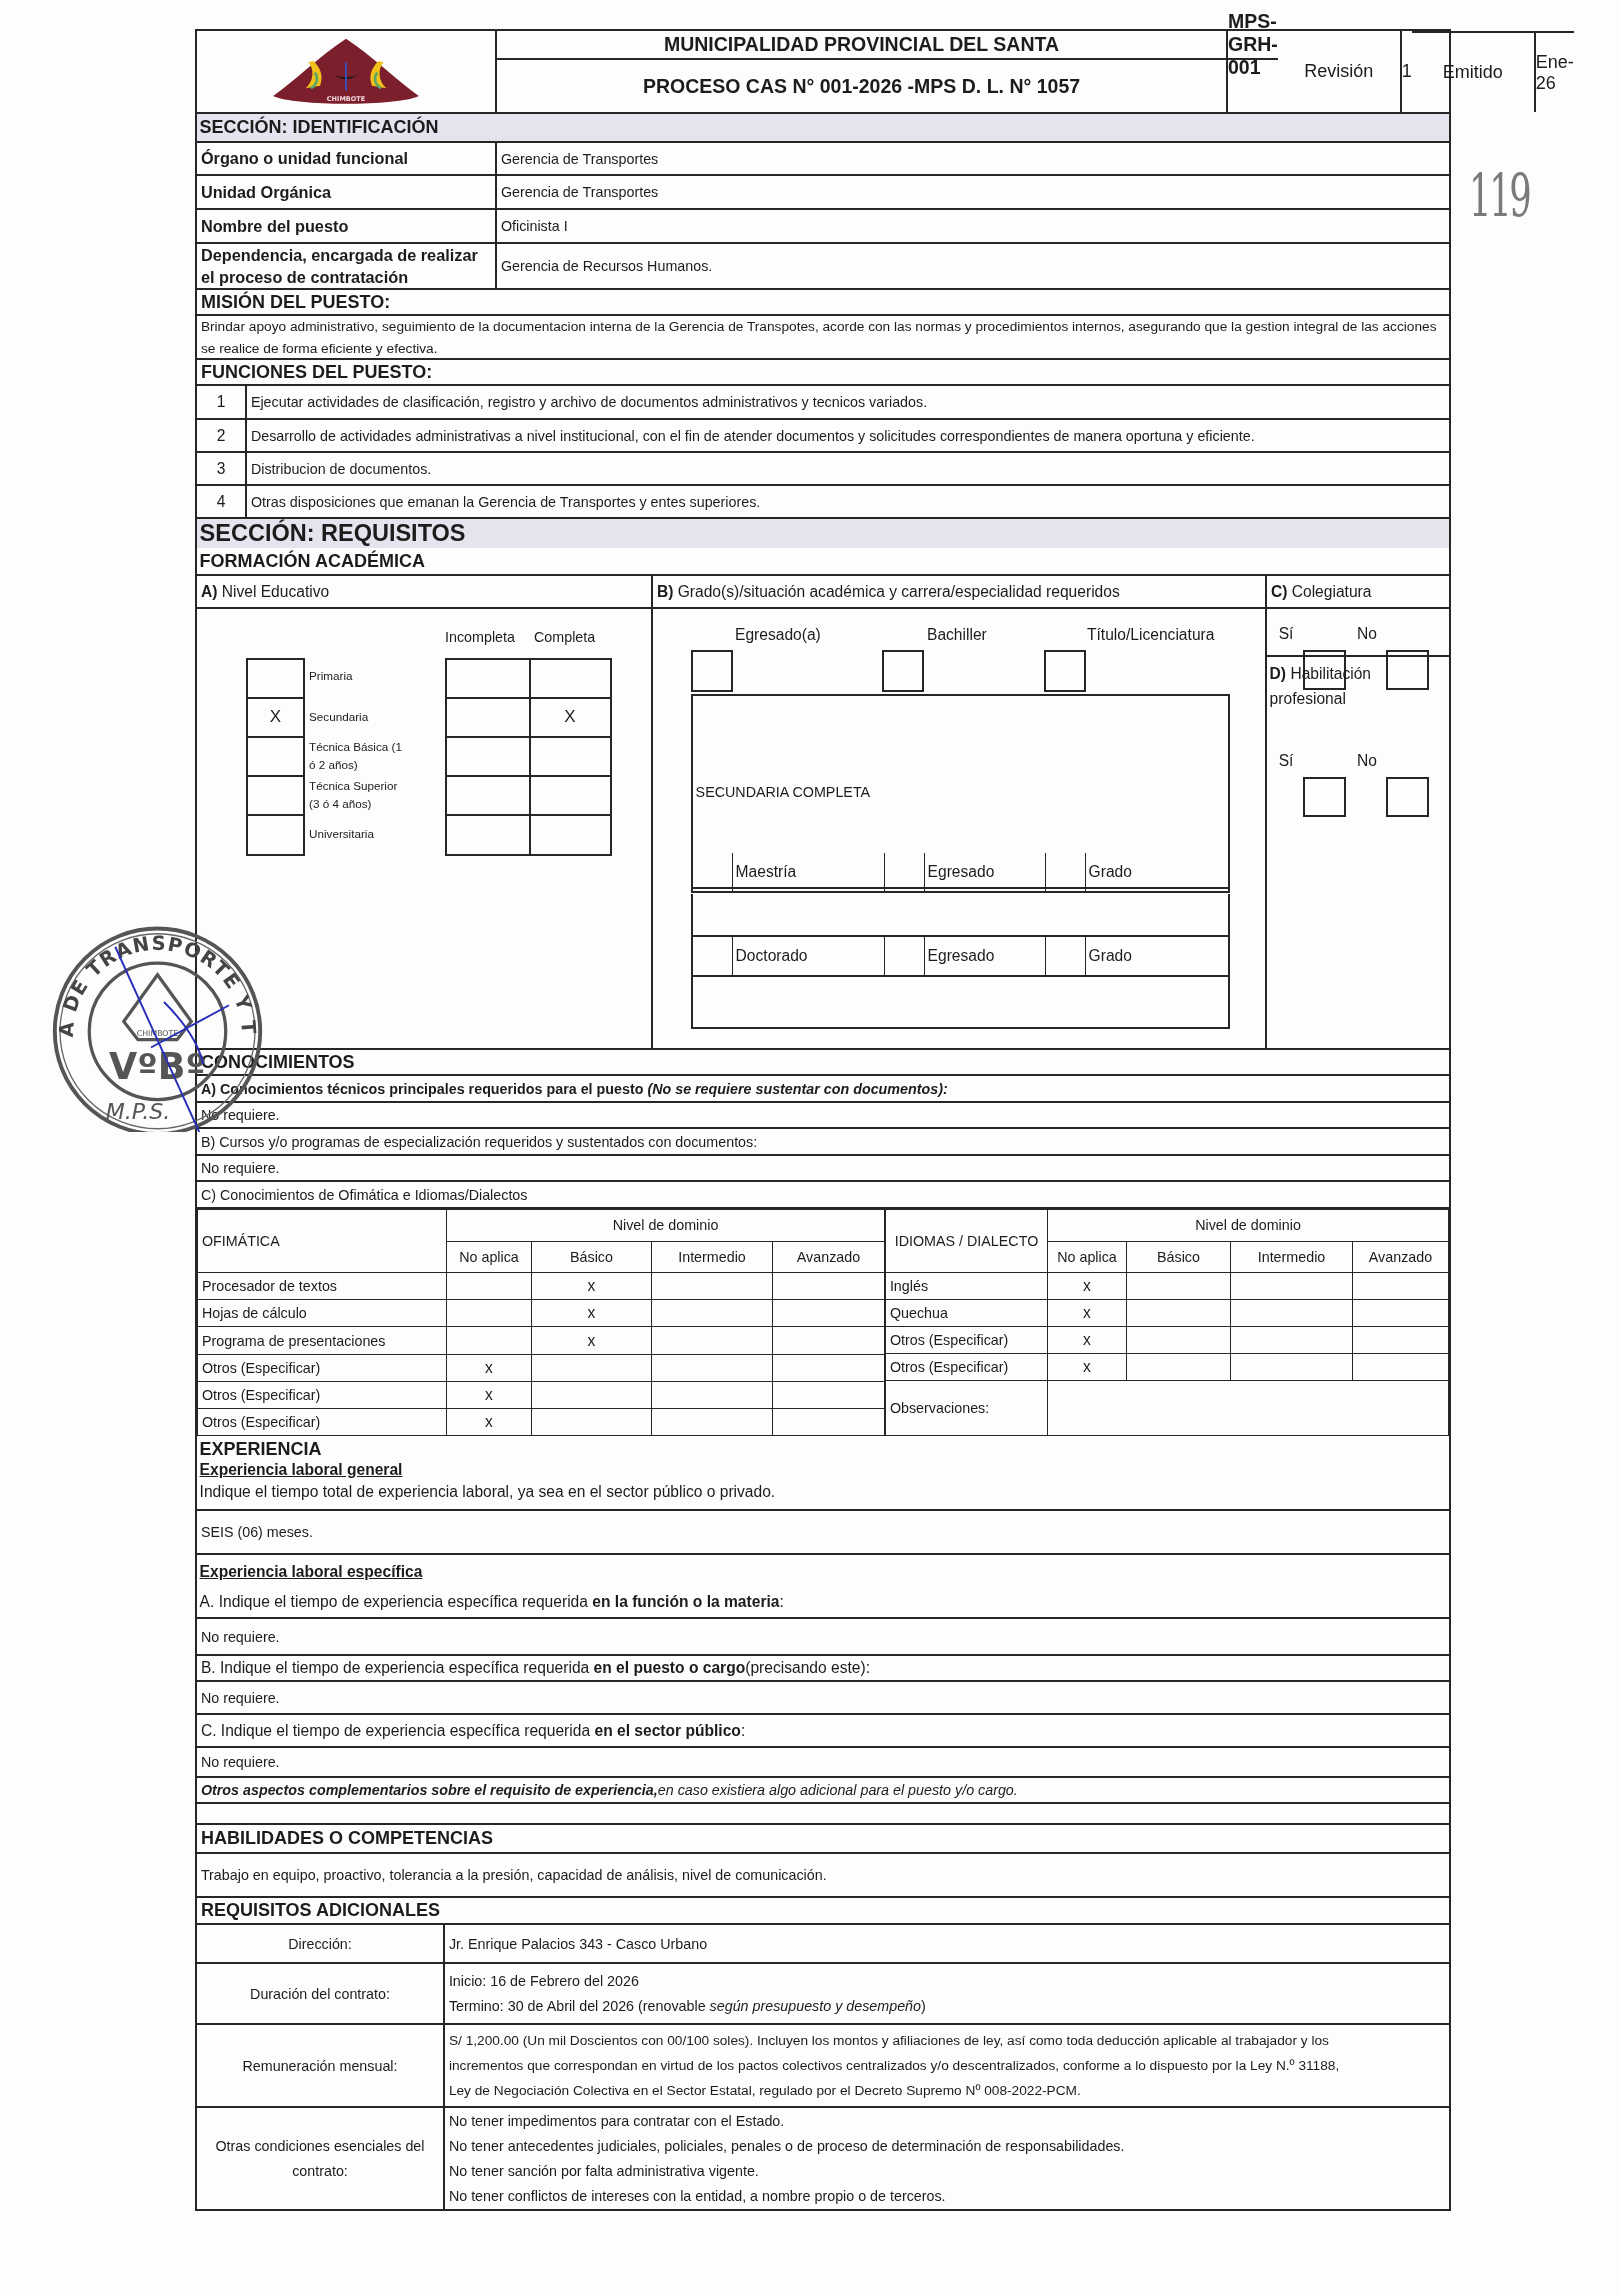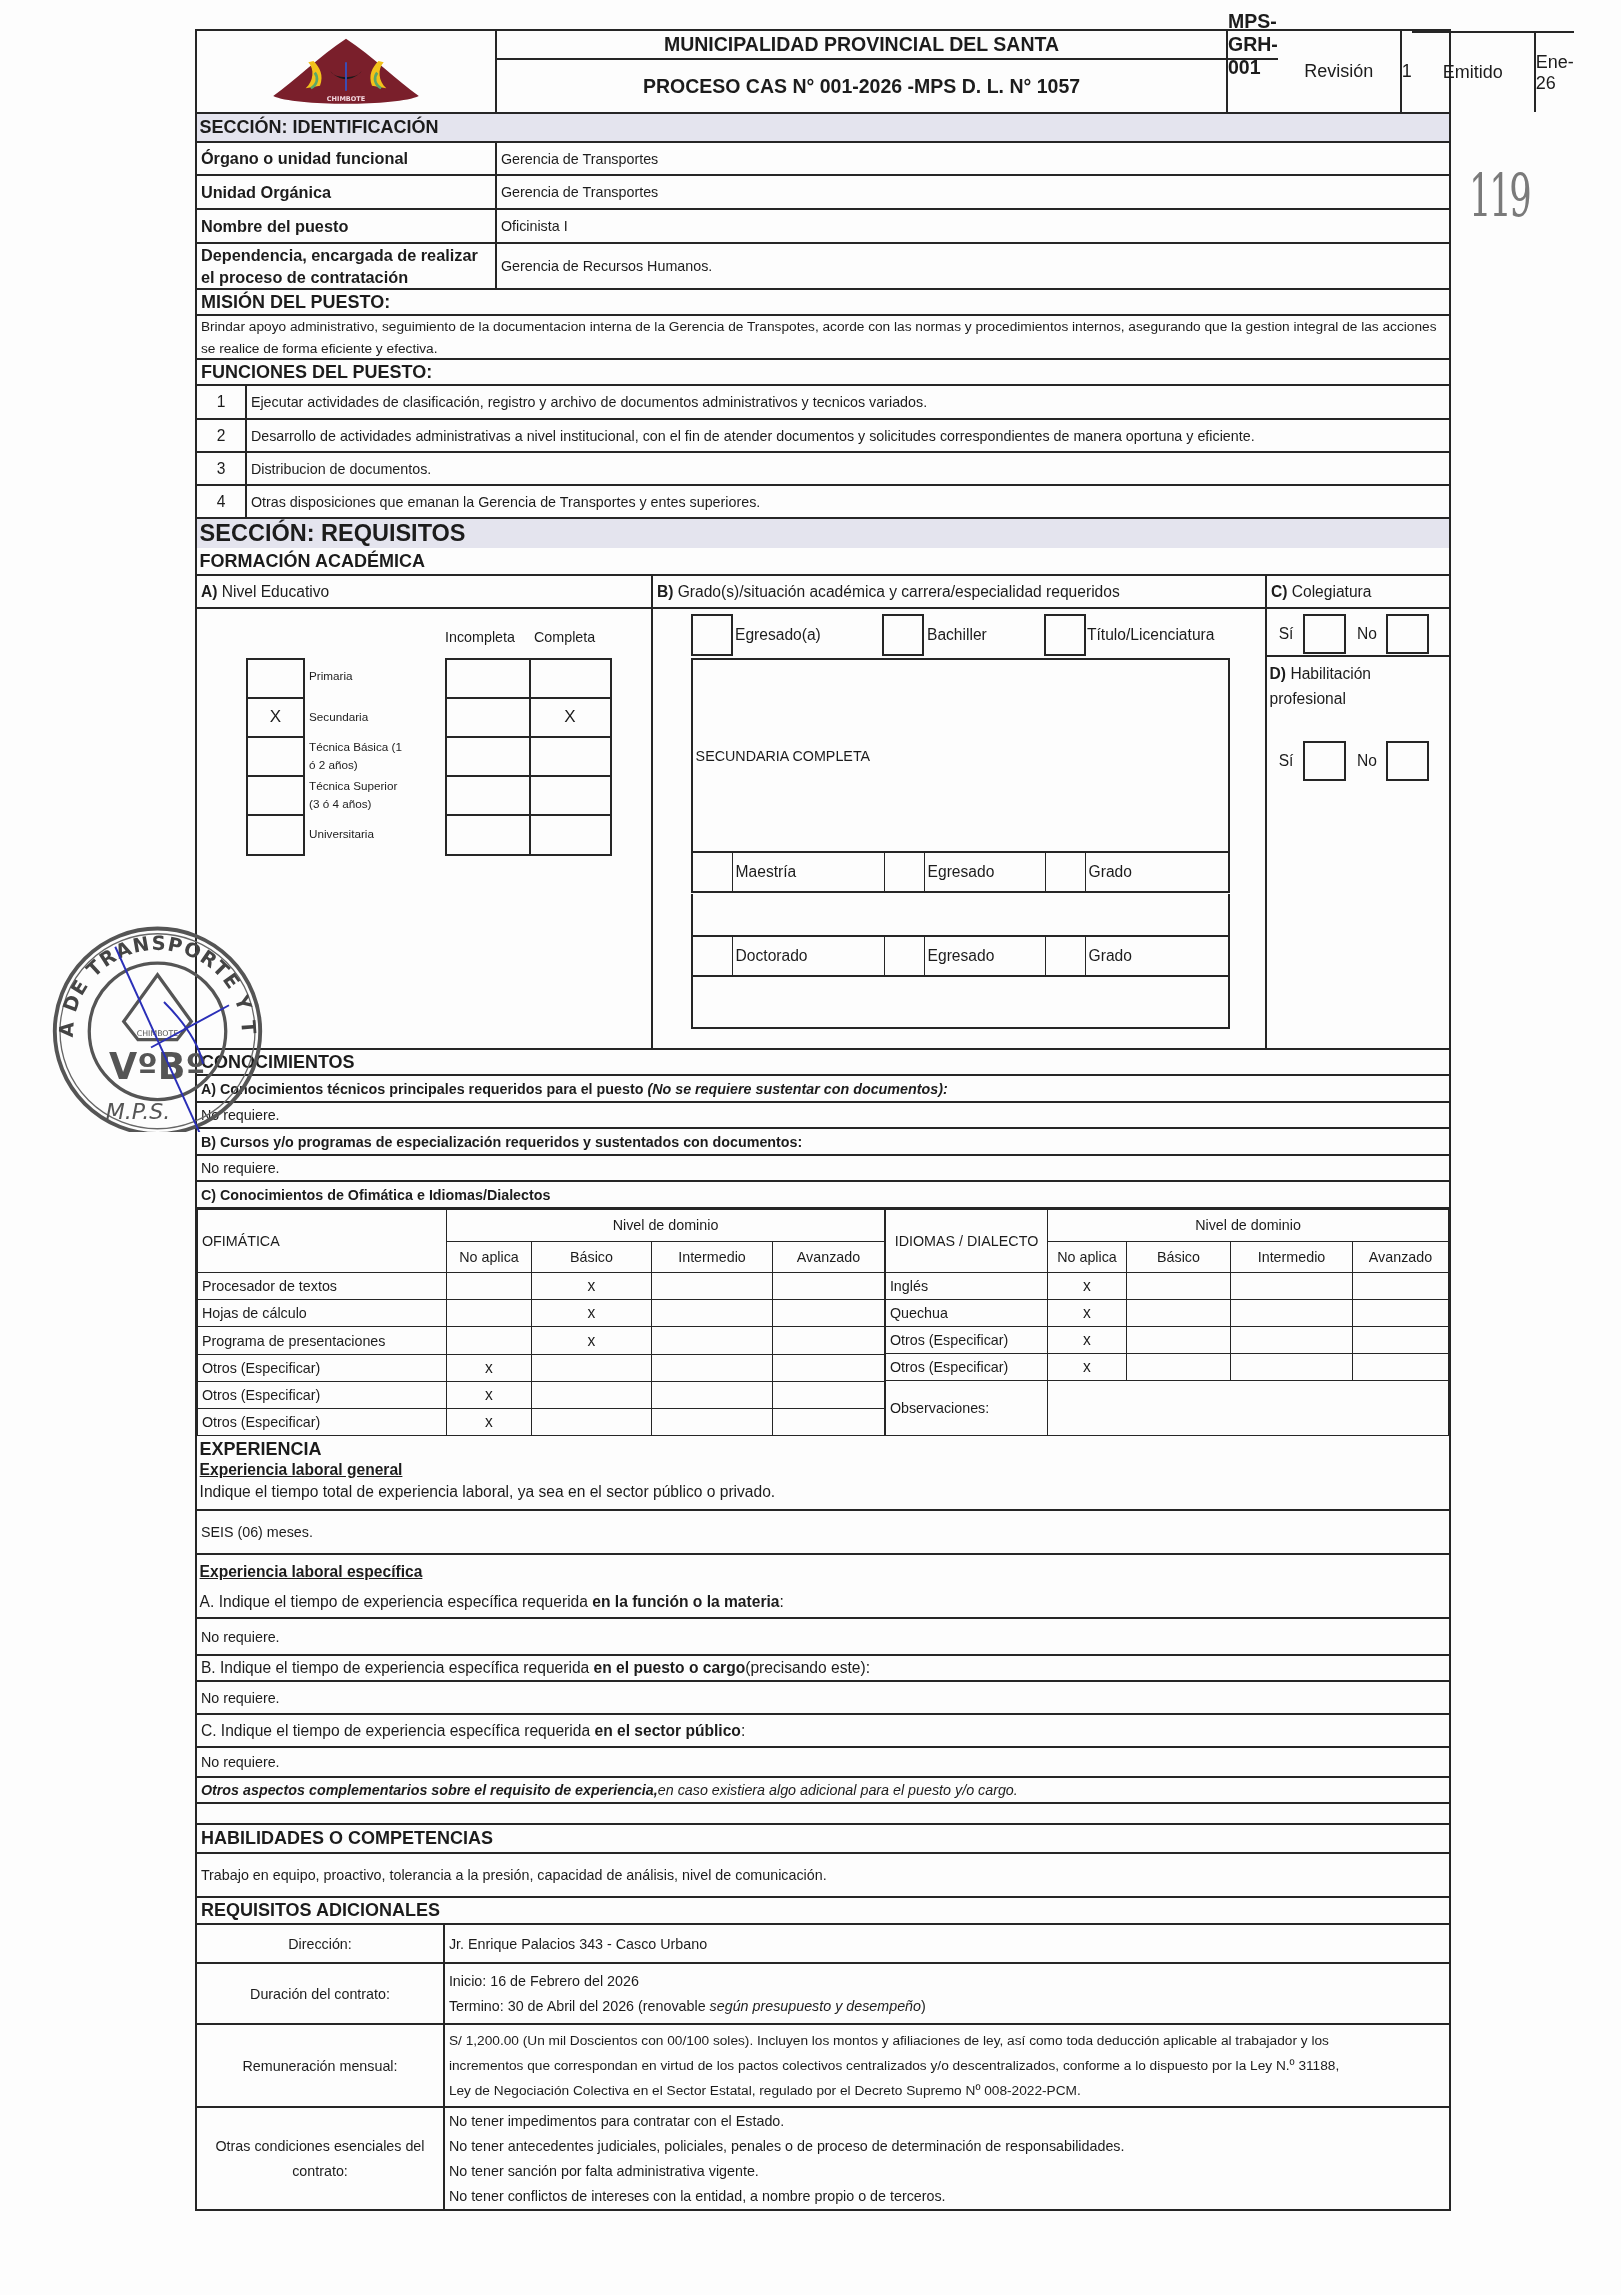--- a/index.html
+++ b/index.html
@@ -1,21 +1,21 @@
 <!DOCTYPE html>
 <html style="font-size:10.4px"><head>
 <meta charset="utf-8">
 <style>
   * { box-sizing: border-box; margin: 0; padding: 0; }
   html, body { width: 1622px; height: 2295px; background: #fdfdfd; }
   body { position: relative; font-family: "Liberation Sans", "DejaVu Sans", sans-serif; color: #1c1c1c; overflow: hidden; }
   .page { position: absolute; left: 195px; top: 29px; width: 1256px; }
   .row { display: flex; border-left: 2px solid #262626; border-right: 2px solid #262626; border-bottom: 2px solid #262626; }
   .cell { padding: 0 3.9px; display: flex; align-items: center; font-size: 14.3px; }
-  .bold { font-weight: bold; }
+  .bold { font-weight: normal; }
   .sec { background: #e4e4ee; font-weight: bold; font-size: 18px; height: 29px; align-items: center; padding-left: 2.6px; }
   .subsec { font-weight: bold; font-size: 18px; }
 
   
   .hdr { display: flex; height: 85px; border: 2px solid #262626; }
   .hdr .logo { width: 300px; display: flex; align-items: center; justify-content: center; border-right: 2px solid #262626; }
   .hdr .mid { flex: 1; display: flex; flex-direction: column; border-right: 2px solid #262626; }
   .hdr .mid .t1 { height: 29px; display: flex; align-items: center; justify-content: center; font-weight: bold; font-size: 19.5px; border-bottom: 2px solid #262626; }
   .hdr .mid .t2 { flex: 1; display: flex; align-items: center; justify-content: center; font-weight: bold; font-size: 19.5px; }
   .hdr .right { width: 221px; display: flex; }
@@ -30,21 +30,21 @@
 
   .fn-num { width: 50px; justify-content: center; border-right: 2px solid #262626; font-size: 15.6px; }
 
   
   .fa { display: flex; border-left: 2px solid #262626; border-right: 2px solid #262626; border-bottom: 2px solid #262626; height: 476px; }
   .fa-a { width: 456px; position: relative; border-right: 2px solid #262626; }
   .fa-b { width: 614px; position: relative; border-right: 2px solid #262626; }
   .fa-c { flex: 1; position: relative; }
   .fa-head { height: 33px; border-bottom: 2px solid #262626; display: flex; align-items: center; padding-left: 3.9px; font-size: 15.6px; }
   .abs { position: absolute; }
-  .box { border: 2px solid #262626; background: transparent; }
+  .box { border: 2px solid #262626; background: transparent; margin-top: 36px; }
   .small { font-size: 11.7px; line-height: 18px; }
   .xmark { font-size: 17px; display: flex; align-items: center; justify-content: center; }
 
   
   table { border-collapse: collapse; width: 100%; }
   td, th { border: 1.3px solid #262626; font-size: 14.3px; font-weight: normal; height: 27px; padding: 0 3.9px; }
   th { text-align: center; }
   td.x { text-align: center; font-size: 15.6px; }
   .req-label { width: 248px; border-right: 2px solid #262626; justify-content: center; text-align: center; font-size: 14.3px; }
   .req-val { flex: 1; flex-direction: column; align-items: flex-start; justify-content: center; font-size: 14.3px; line-height: 25px; padding: 3.9px 3.9px; }

